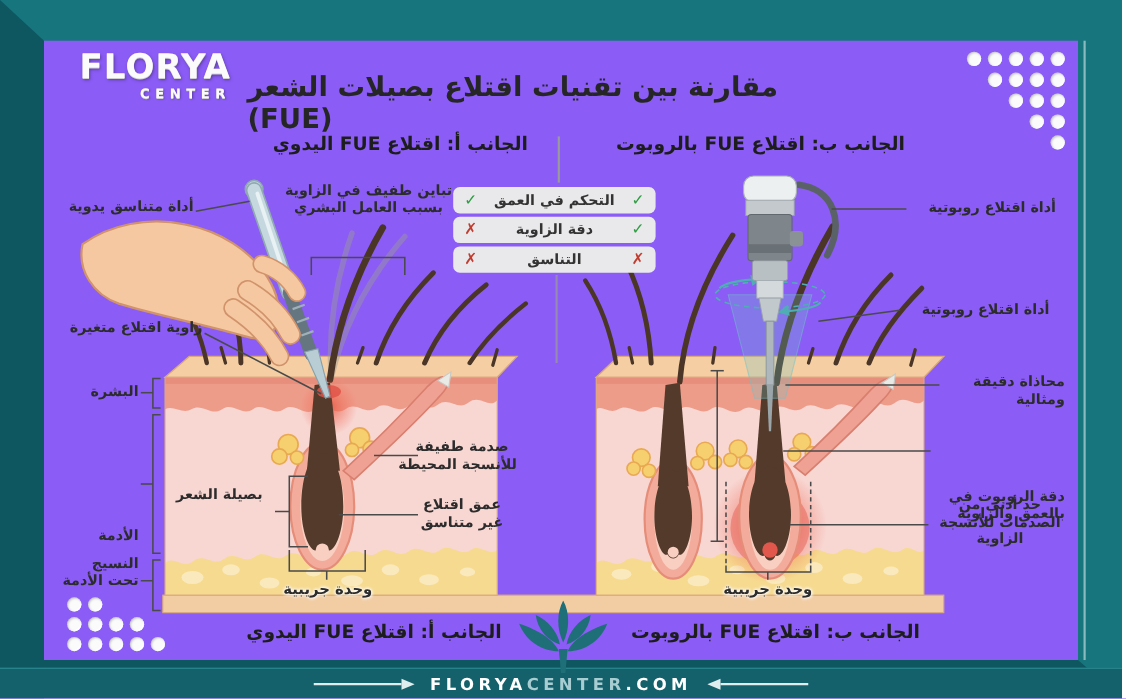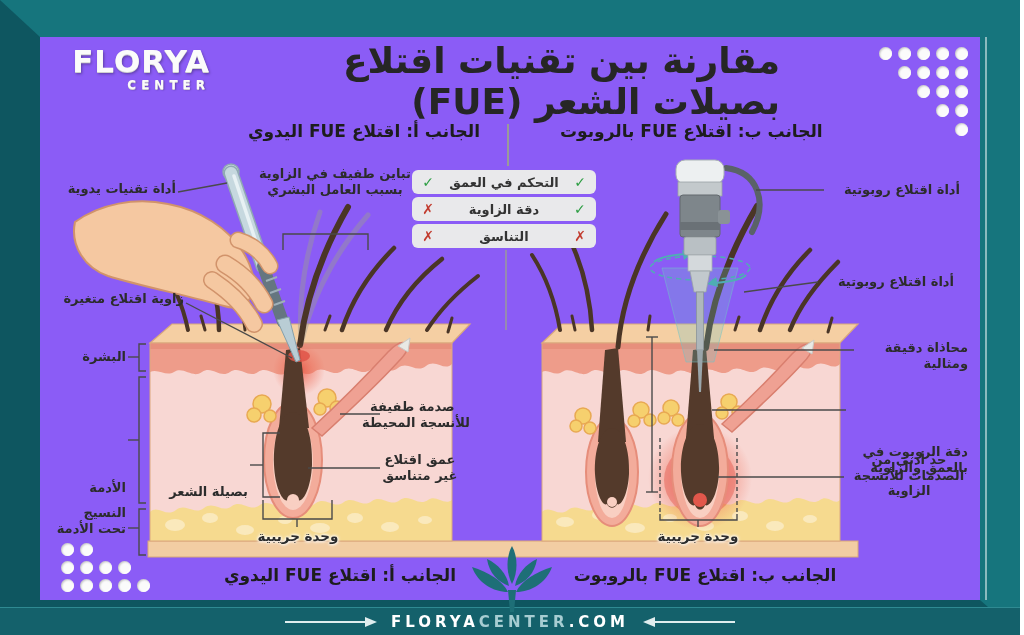--- a/index.html
+++ b/index.html
@@ -22,22 +22,22 @@
   .footer-text .seg-light{font-weight:600;color:#A7CDD2;}
 
   
   .brand{position:absolute;left:58px;top:46px;z-index:4;text-align:right;width:152px;line-height:1;}
   .brand .primary{font-size:31px;font-weight:bold;letter-spacing:1px;color:#fbfbfb;
          text-shadow:0 1px 0 #cfcfcf,1px 2px 3px rgba(0,0,0,.35);}
   .brand .secondary{font-size:12px;font-weight:bold;letter-spacing:5px;color:#fbfbfb;margin-top:2px;
          text-shadow:0 1px 0 #cfcfcf,1px 1px 2px rgba(0,0,0,.35);}
 
   
-  .title{position:absolute;left:225px;top:40px;width:555px;text-align:right;z-index:3;
-         font-size:36px;font-weight:bold;color:#262626;}
+  .title{position:absolute;left:225px;top:64px;width:555px;text-align:left;z-index:3;
+         font-size:25px;font-weight:bold;color:#262626;}
   .heading{position:absolute;z-index:3;font-size:17px;font-weight:bold;color:#1d1d1d;white-space:nowrap;}
   .heading-a{left:200px;top:121px;width:280px;text-align:right;}
   .heading-b{left:560px;top:121px;width:280px;text-align:left;}
   .caption{position:absolute;z-index:3;font-size:17px;font-weight:bold;color:#1d1d1d;text-align:center;top:565px;width:360px;white-space:nowrap;}
   .caption-a{left:160px;}
   .caption-b{left:525px;}
 
   .divider{position:absolute;width:2px;background:#9a9a9a;z-index:2;}
   .divider.seg1{left:507px;top:124px;height:42px;}
   .divider.seg2{left:505px;top:250px;height:80px;opacity:.75;}
@@ -313,34 +313,34 @@
       <span class="lbl" dir="rtl">دقة الزاوية</span>
       <span class="glyph pass">✓</span>
     </div>
     <div class="check-row">
       <span class="glyph fail">✗</span>
       <span class="lbl" dir="rtl">التناسق</span>
       <span class="glyph fail">✗</span>
     </div>
   </div>
 
-  <div class="lbl-abs" dir="rtl" style="left:54px;top:181px;width:122px;text-align:right;">أداة تقنيات يدوية</div>
+  <div class="lbl-abs" dir="rtl" style="left:54px;top:181px;width:122px;text-align:right;">أداة متناسق يدوية</div>
   <div class="lbl-abs" dir="rtl" style="left:255px;top:166px;width:160px;text-align:center;">
     <span>تباين طفيف في الزاوية</span>
     <span>بسبب العامل البشري</span>
   </div>
   <div class="lbl-abs" dir="rtl" style="left:46px;top:291px;width:138px;text-align:right;">زاوية اقتلاع متغيرة</div>
   <div class="lbl-abs" dir="rtl" style="left:66px;top:349px;width:60px;text-align:right;">البشرة</div>
   <div class="lbl-abs" dir="rtl" style="left:66px;top:432px;width:60px;text-align:right;margin-top:48px;">الأدمة</div>
   <div class="lbl-abs" dir="rtl" style="left:42px;top:505px;width:84px;text-align:right;">
     <span>النسيج</span>
     <span>تحت الأدمة</span>
   </div>
-  <div class="lbl-abs" dir="rtl" style="left:160px;top:484px;width:88px;text-align:right;">بصيلة الشعر</div>
-  <div class="lbl-abs" dir="rtl" style="left:370px;top:399px;width:100px;text-align:left;">
+  <div class="lbl-abs" dir="rtl" style="left:160px;top:443px;width:88px;text-align:left;">بصيلة الشعر</div>
+  <div class="lbl-abs" dir="rtl" style="left:370px;top:399px;width:100px;text-align:center;">
     <span>صدمة طفيفة</span>
     <span>للأنسجة المحيطة</span>
   </div>
   <div class="lbl-abs" dir="rtl" style="left:370px;top:452px;width:100px;text-align:center;">
     <span>عمق اقتلاع</span>
     <span>غير متناسق</span>
   </div>
   <div class="lbl-abs halo" dir="rtl" style="left:252px;top:528px;width:92px;text-align:center;font-size:13.5px;">وحدة جريبية</div>
 
   <div class="lbl-abs" dir="rtl" style="left:828px;top:182px;width:132px;text-align:right;">أداة اقتلاع روبوتية</div>

